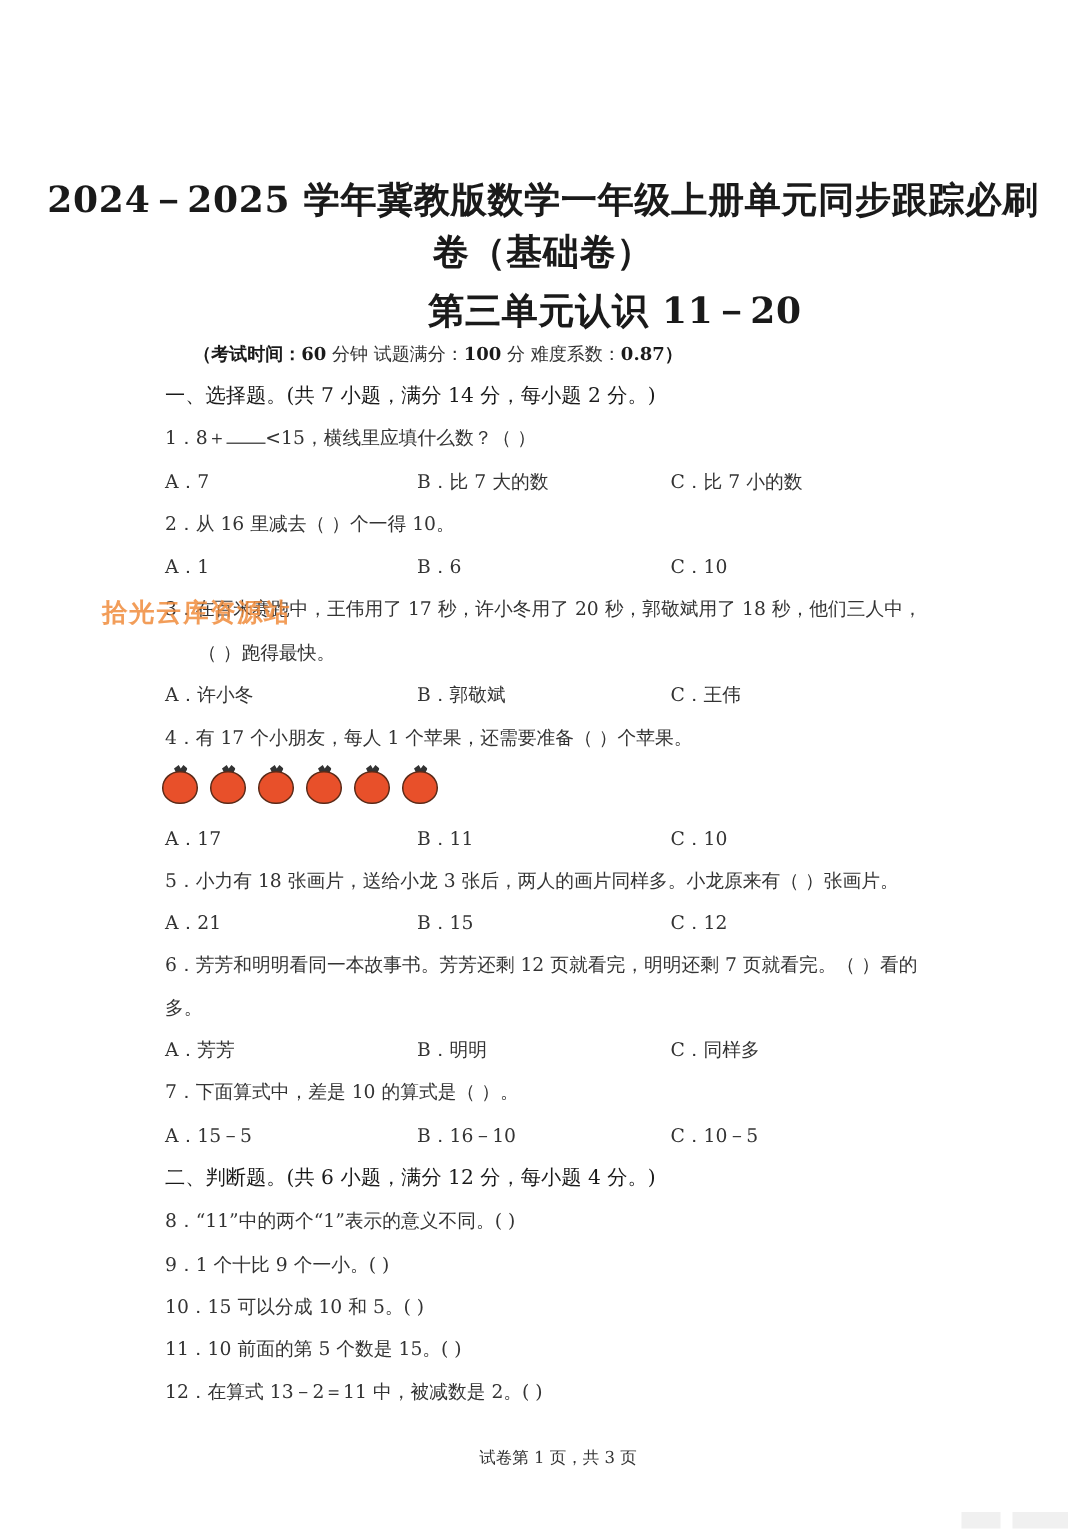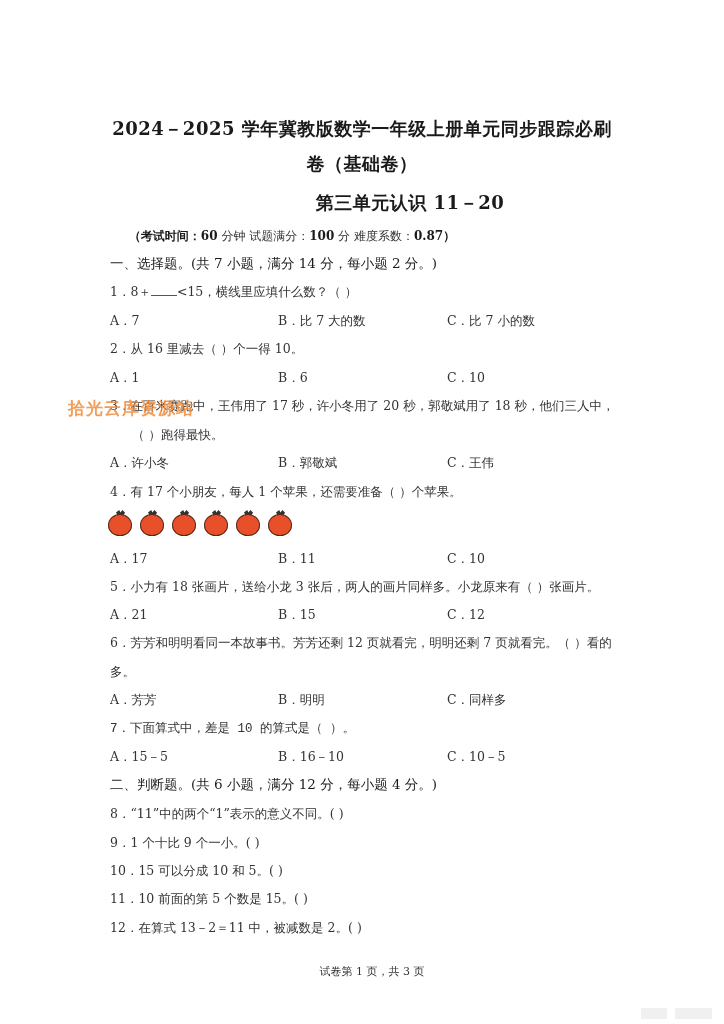--- a/index.html
+++ b/index.html
@@ -1,19 +1,19 @@
 <!DOCTYPE html>
 <html><head>
 <meta charset="utf-8">
 <style>
   html, body { margin: 0; padding: 0; background: #ffffff; }
   body { width: 724px; height: 1024px; position: relative; overflow: hidden;
          font-family: "DejaVu Serif", "Liberation Serif", serif; color: #2a2a2a; }
   .abs { position: absolute; white-space: nowrap; }
-  .title { font-weight: bold; font-size: 18px; color: #1a1a1a; left: 0; width: 724px; text-align: center; letter-spacing: 0.5px; }
+  .title { font-weight: bold; font-size: 24px; color: #1a1a1a; left: 0; width: 724px; text-align: center; letter-spacing: 0.5px; }
   .info { font-size: 12px; left: 0; width: 584px; text-align: center; color: #333; }
   .info b { font-weight: bold; color: #1a1a1a; }
   .section { font-weight: normal; font-size: 13.5px; color: #1a1a1a; left: 110px; }
   .line { font-size: 12.5px; left: 110px; color: #333; }
   .opt { font-size: 12.5px; color: #333; }
   .optA { left: 110px; } .optB { left: 278px; } .optC { left: 447px; }
   .blank { display: inline-block; width: 26px; border-bottom: 1px solid #555; height: 10px; vertical-align: baseline; }
   .apples { left: 108px; top: 510px; display: flex; gap: 8px; }
   .apple { width: 24px; height: 26px; position: relative; }
   .apple .body { position: absolute; left: 0; top: 4px; width: 24px; height: 22px; border-radius: 50% 50% 48% 48%;
@@ -94,21 +94,21 @@
 <div class="abs opt optA" style="top:607px;">A．21</div>
 <div class="abs opt optB" style="top:607px;">B．15</div>
 <div class="abs opt optC" style="top:607px;">C．12</div>
 
 <div class="abs line" style="top:635px;">6．芳芳和明明看同一本故事书。芳芳还剩 12 页就看完，明明还剩 7 页就看完。（    ）看的</div>
 <div class="abs line" style="top:664px;">多。</div>
 <div class="abs opt optA" style="top:692px;">A．芳芳</div>
 <div class="abs opt optB" style="top:692px;">B．明明</div>
 <div class="abs opt optC" style="top:692px;">C．同样多</div>
 
-<div class="abs line" style="top:720px;font-family:Liberation Mono, monospace;">7．下面算式中，差是 10 的算式是（    ）。</div>
+<div class="abs line" style="top:720px;">7．下面算式中，差是 10 的算式是（    ）。</div>
 <div class="abs opt optA" style="top:749px;">A．15－5</div>
 <div class="abs opt optB" style="top:749px;">B．16－10</div>
 <div class="abs opt optC" style="top:749px;">C．10－5</div>
 
 <div class="abs section" style="top:776px;">二、判断题。(共 6 小题，满分 12 分，每小题 4 分。)</div>
 <div class="abs line" style="top:806px;">8．“11”中的两个“1”表示的意义不同。(          )</div>
 <div class="abs line" style="top:835px;">9．1 个十比 9 个一小。(          )</div>
 <div class="abs line" style="top:863px;">10．15 可以分成 10 和 5。(          )</div>
 <div class="abs line" style="top:891px;">11．10 前面的第 5 个数是 15。(          )</div>
 <div class="abs line" style="top:920px;">12．在算式 13－2＝11 中，被减数是 2。(          )</div>

